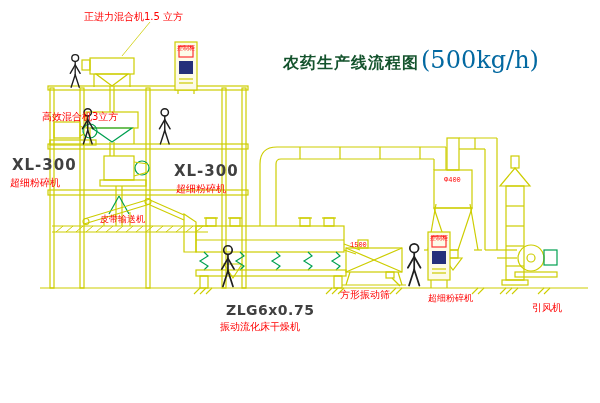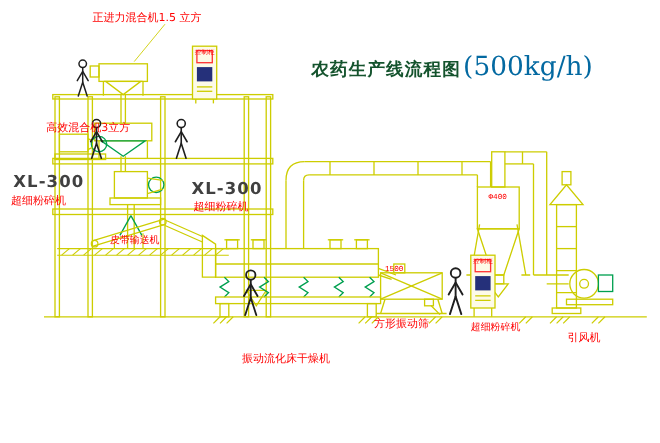--- a/index.html
+++ b/index.html
@@ -268,25 +268,26 @@
 
   <div class="lbl mag s15" style="left:12px; top:158px;">XL-300</div>
   <div class="lbl red s10" style="left:10px; top:178px;">超细粉碎机</div>
 
   <div class="lbl mag s15" style="left:174px; top:164px;">XL-300</div>
   <div class="lbl red s10" style="left:176px; top:184px;">超细粉碎机</div>
 
   <div class="lbl red s9" style="left:100px; top:215px;">皮带输送机</div>
 
   <div class="lbl red s10" style="left:220px; top:290px;margin-top:32px;">振动流化床干燥机</div>
+  <div class="lbl mag s14" style="left:226px; top:303px;">ZLG6x0.75</div>
 
   <div class="lbl red s7" style="left:350px; top:242px;">1500</div>
   <div class="lbl red s10" style="left:340px; top:290px;">方形振动筛</div>
 
   <div class="lbl red s7" style="left:444px; top:177px;">Φ400</div>
   <div class="lbl red s9" style="left:428px; top:294px;">超细粉碎机</div>
 
-  <div class="lbl red s10" style="left:516px; top:303px;">引风机</div>
+  <div class="lbl red s10" style="left:532px; top:303px;">引风机</div>
 
   <div class="lbl tiny" style="left:175px; top:45px;">控制柜</div>
   <div class="lbl tiny" style="left:428px; top:235px;">控制柜</div>
 
 </div>
 
 </body></html>

